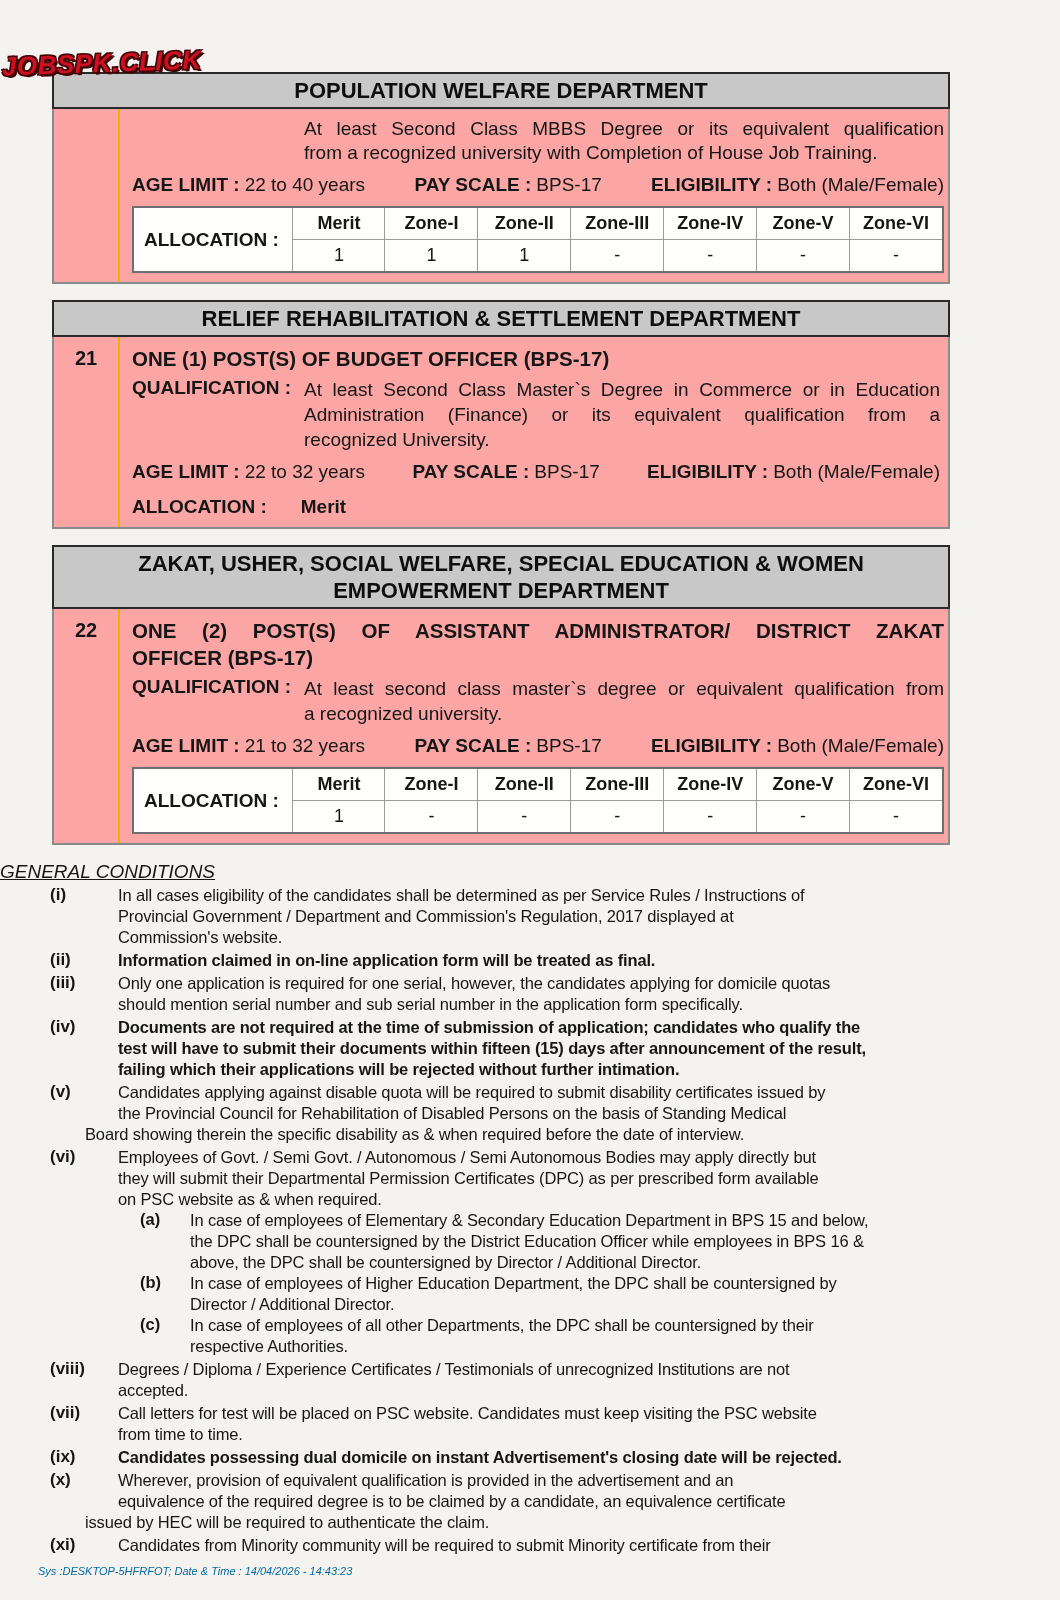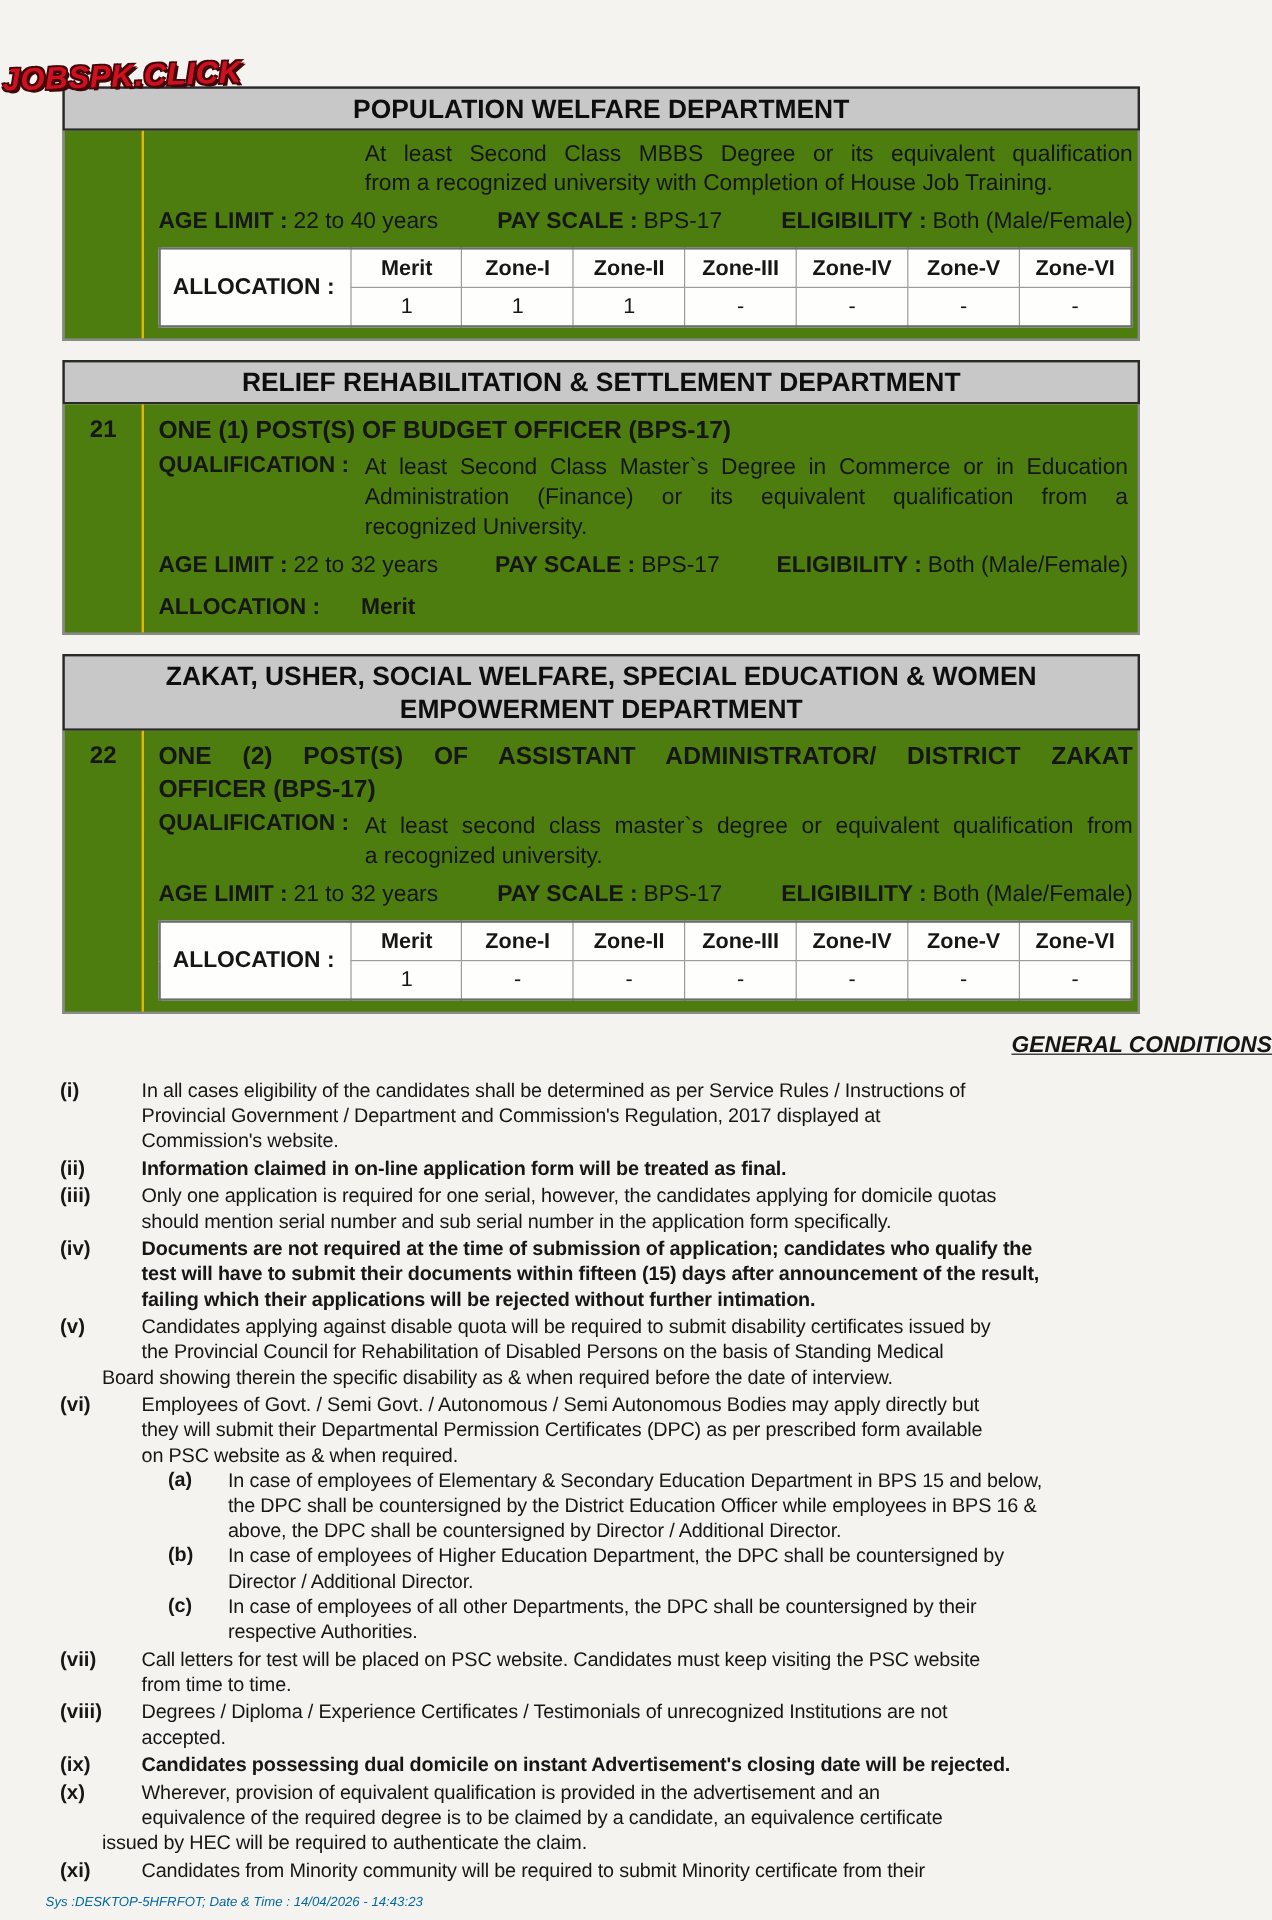--- a/index.html
+++ b/index.html
@@ -24,21 +24,21 @@
 
   
   .sec { margin:0 0 16px 52px; width:898px; }
   .sec-header {
     background:#c8c8c8; border:2.5px solid #2a2a2a;
     text-align:center; font-weight:bold; font-size:22px; line-height:27px;
     padding:3px 20px; color:#0e0e0e; white-space:pre-line;
     box-sizing:border-box;
   }
   .sec-body {
-    background:#4d7c0f; border:2px solid #8a8a8a; border-top:none;
+    background:#fca5a5; border:2px solid #8a8a8a; border-top:none;
     display:flex; box-sizing:border-box;
   }
   .serial-col {
     width:64px; flex-shrink:0; border-right:2px solid #eab308;
     text-align:center; font-weight:bold; font-size:20px; padding-top:10px;
   }
   .sec-content { flex:1; padding:8px 8px 9px 12px; font-size:19px; }
 
   .post-title { font-weight:bold; font-size:20.5px; line-height:27px; margin-bottom:5px; }
 
@@ -66,22 +66,22 @@
     border:1.5px solid #9b9b9b; text-align:center;
     font-size:18px; height:31px; padding:0 2px;
   }
   .alloc-table .alloc-label {
     text-align:left; padding-left:10px; font-weight:bold; font-size:19px;
   }
   .alloc-table th { font-weight:bold; }
 
   
   .gc-heading {
-    text-align:right; font-weight:bold; font-style:italic;
-    text-decoration:underline; font-size:19px; margin:8px 0 16px;
+    text-align:left; font-weight:normal; font-style:italic;
+    text-decoration:underline; font-size:19px; margin:8px 0 2px;
   }
   .gc-list { margin:0 58px 0 50px; }
   .gc-item { display:flex; margin-bottom:2px; }
   .gc-num { width:68px; flex-shrink:0; font-weight:bold; font-size:17px; }
   .gc-body { flex:1; }
   .gc-text {
     display:block; white-space:pre-line; text-align:justify;
     font-size:16.5px; line-height:21px; letter-spacing:-0.15px;
   }
   .gc-outdent { margin-left:-33px; }
@@ -281,32 +281,32 @@
         </div>
         <div class="gc-sub">
           <span class="gc-sub-num">(c)</span>
           <span class="gc-text">In case of employees of all other Departments, the DPC shall be countersigned by their
 respective Authorities.</span>
         </div>
       </div>
     </div>
 
     <div class="gc-item">
+      <span class="gc-num">(viii)</span>
+      <div class="gc-body">
+          <span class="gc-text">Degrees / Diploma / Experience Certificates / Testimonials of unrecognized Institutions are not
+accepted.</span>
+        </div>
+    </div>
+
+    <div class="gc-item">
       <span class="gc-num">(vii)</span>
       <div class="gc-body">
           <span class="gc-text">Call letters for test will be placed on PSC website. Candidates must keep visiting the PSC website
 from time to time.</span>
-        </div>
-    </div>
-
-    <div class="gc-item">
-      <span class="gc-num">(viii)</span>
-      <div class="gc-body">
-          <span class="gc-text">Degrees / Diploma / Experience Certificates / Testimonials of unrecognized Institutions are not
-accepted.</span>
         </div>
     </div>
 
     <div class="gc-item bold">
       <span class="gc-num">(ix)</span>
       <div class="gc-body">
           <span class="gc-text">Candidates possessing dual domicile on instant Advertisement's closing date will be rejected.</span>
         </div>
     </div>
 

